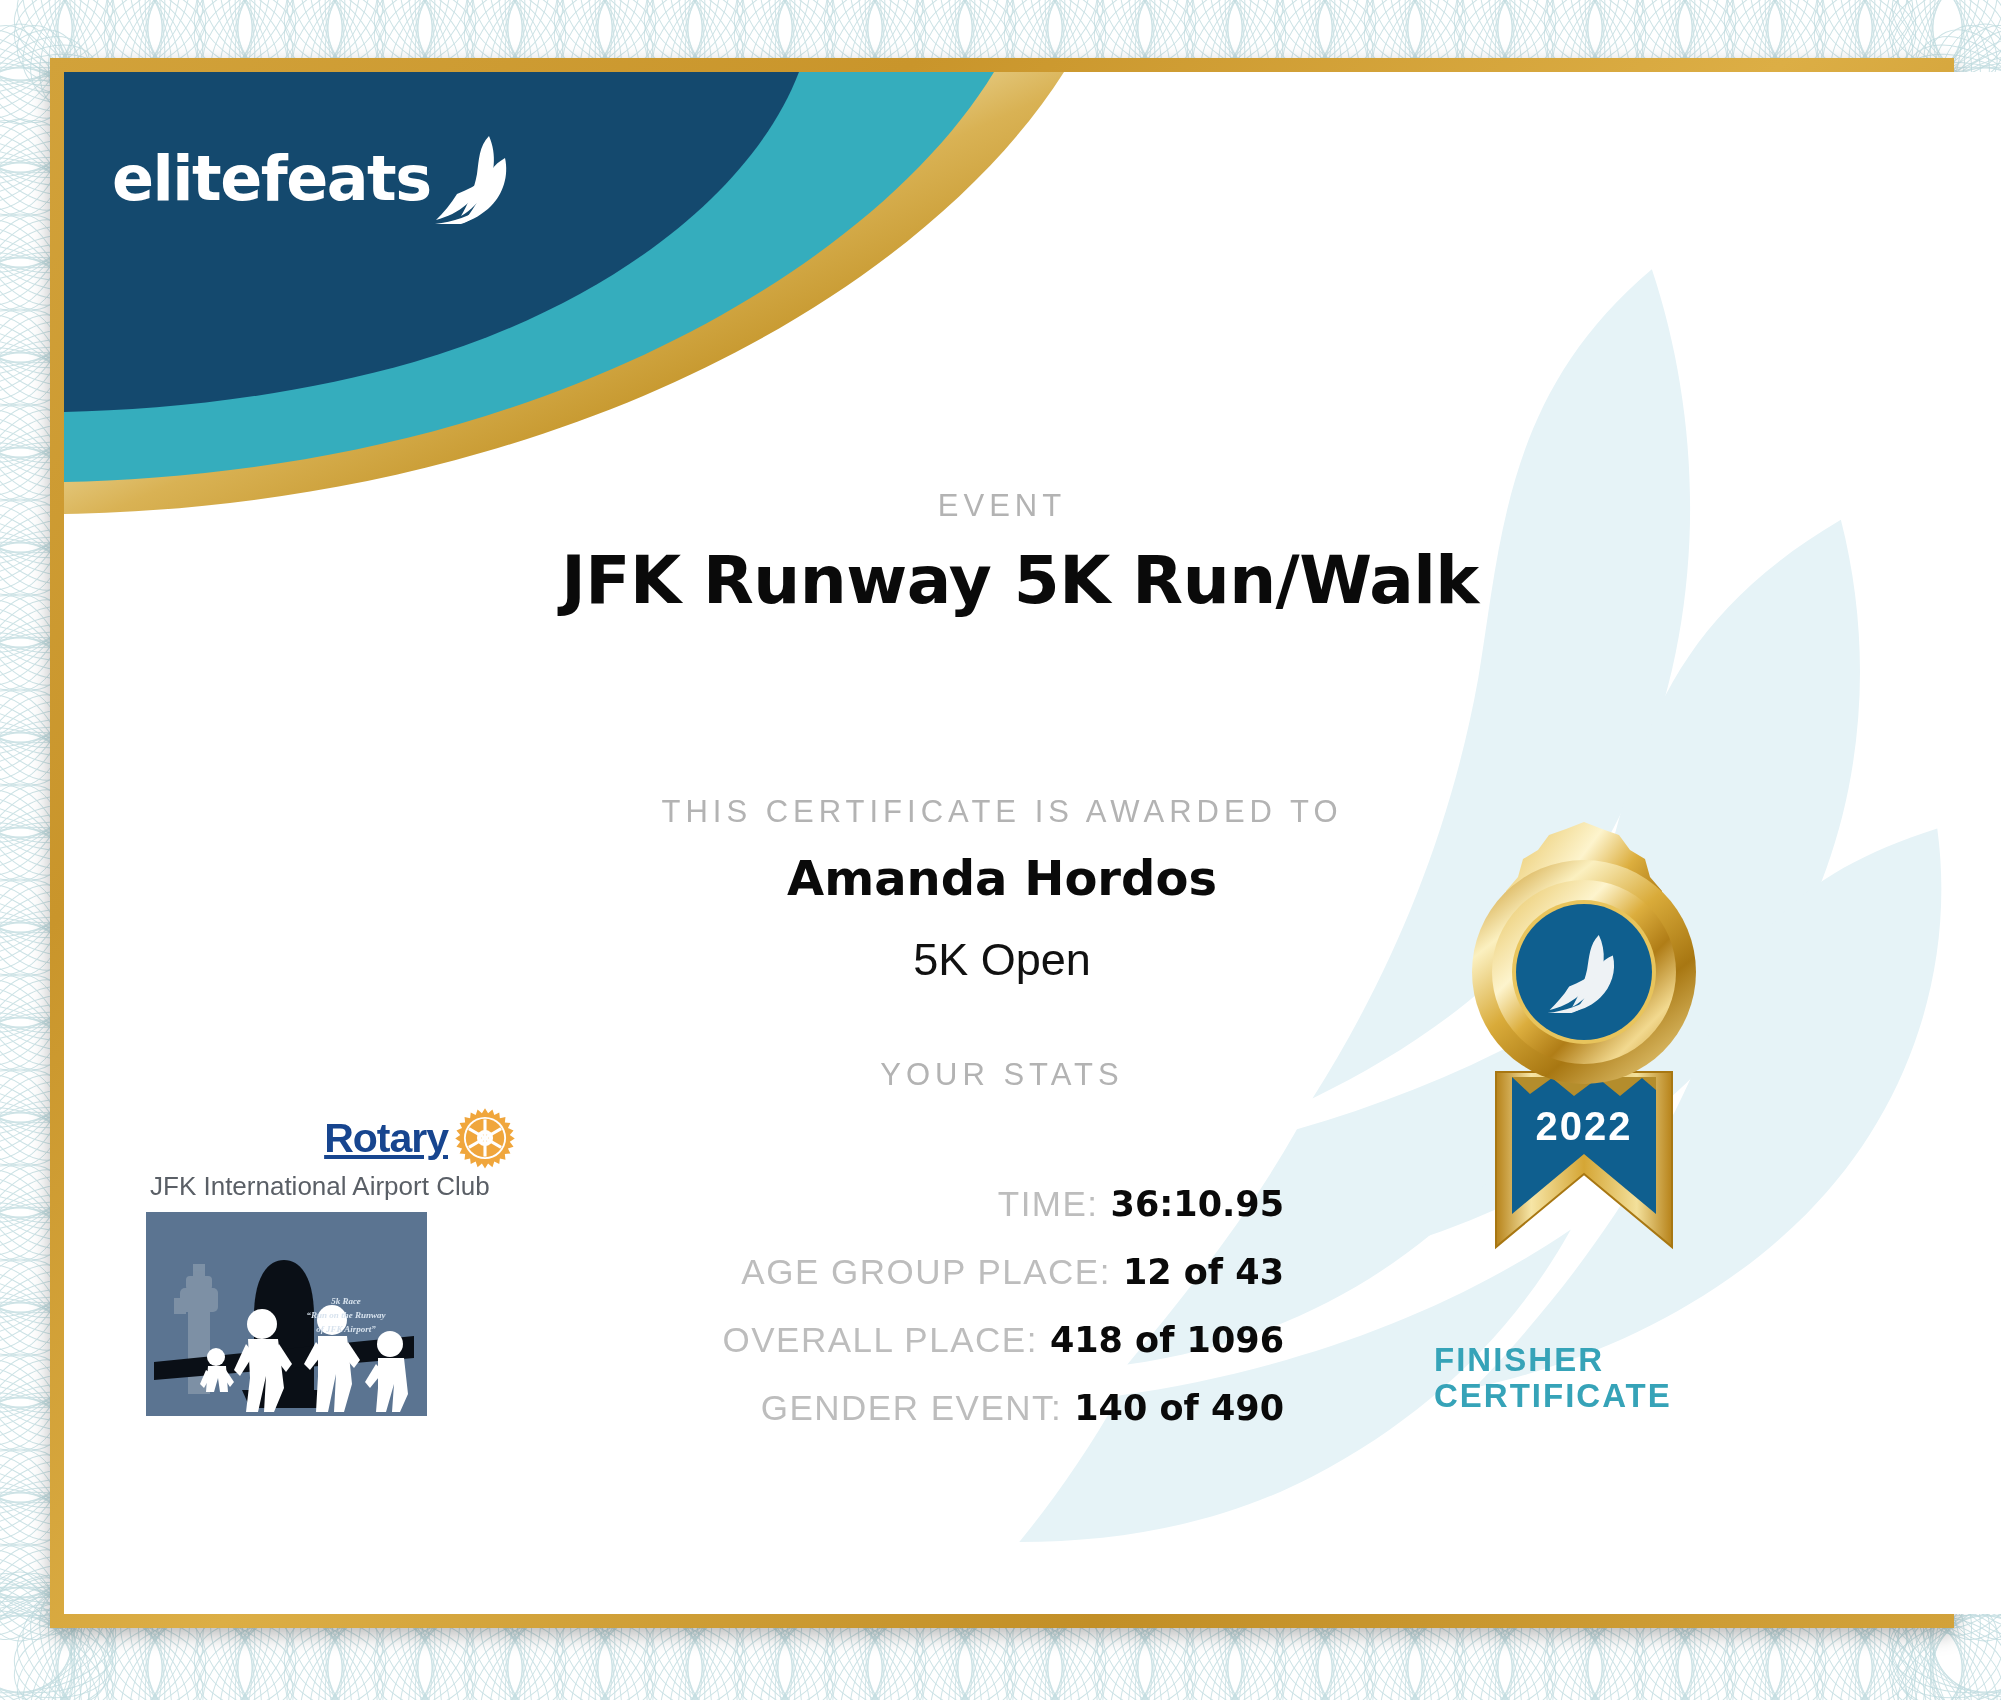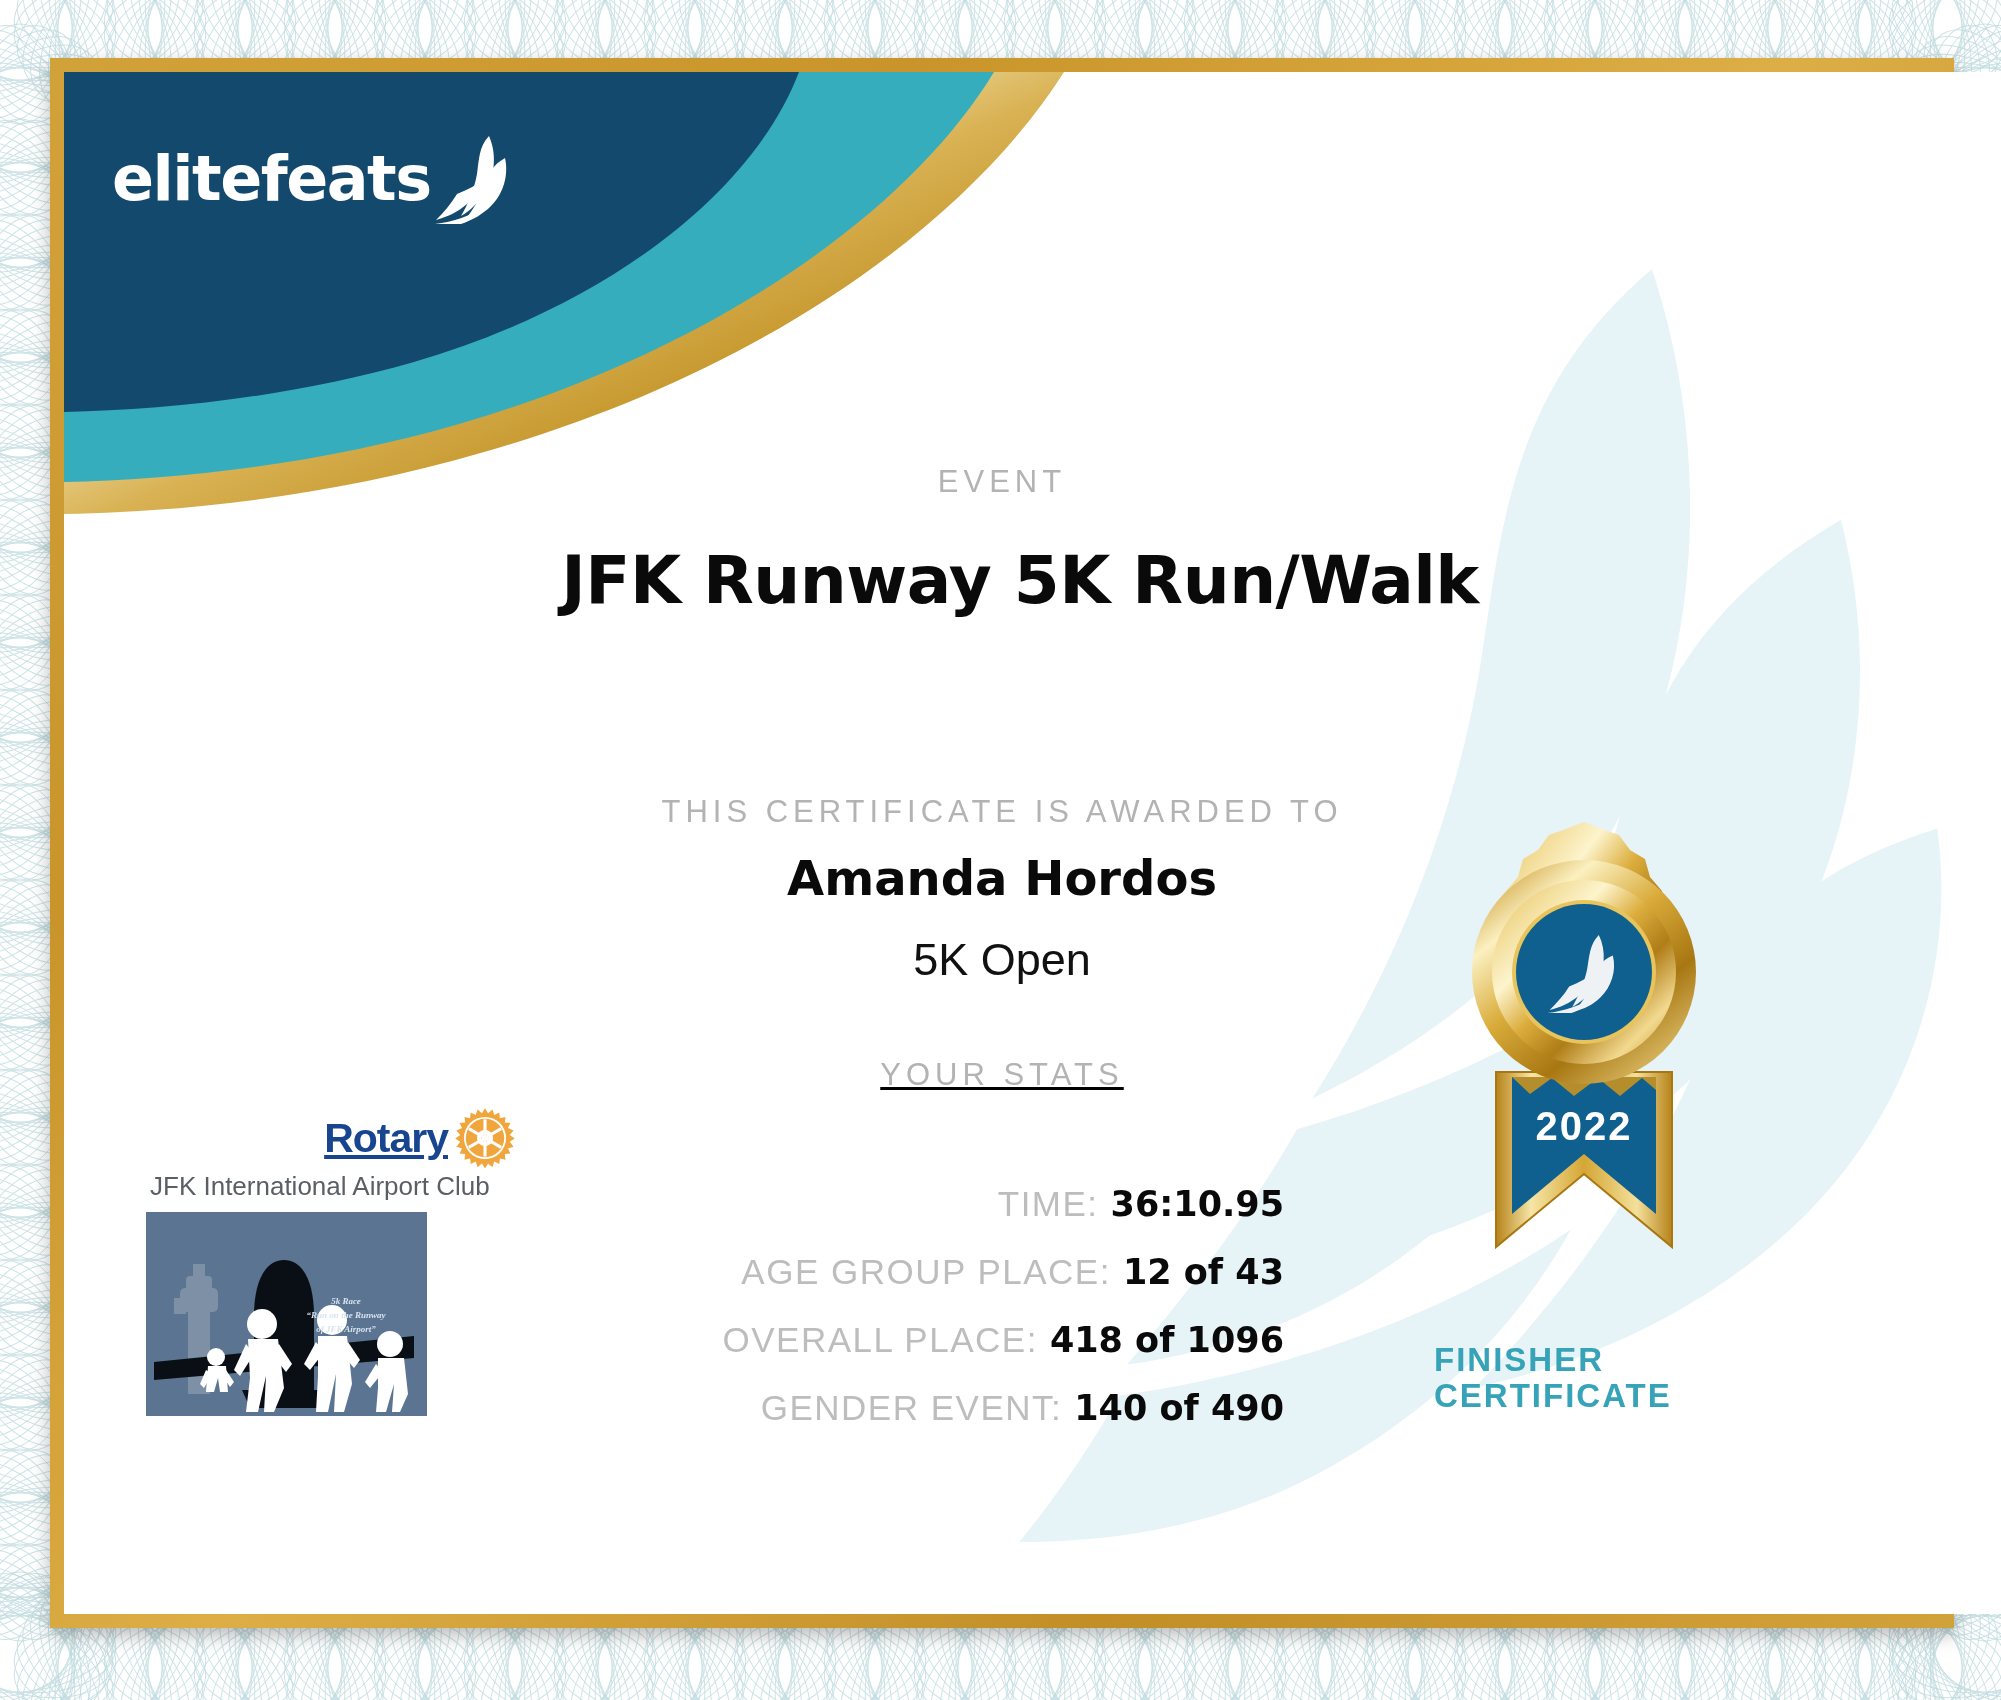--- a/index.html
+++ b/index.html
@@ -328,38 +328,38 @@
                    C35 72 41 58 44 42 C46 28 46 14 56 4 Z"></path>
           <path d="M72 26 C76 44 70 62 58 74 C50 82 40 88 29 91
                    C39 80 47 67 52 52 C56 40 60 33 72 26 Z"></path>
           <path d="M24 62 C34 58 44 53 52 46 C48 56 42 65 34 72
                    C25 80 14 85 3 88 C10 81 18 72 24 62 Z"></path>
           <path d="M2 92 C20 90 38 84 52 74 C46 82 38 89 28 92 Z"></path>
         </g>
       </svg>
     </div>
 
-    <div class="center-col" style="top:392px;">
+    <div class="center-col" style="top:416px;">
       <div class="kicker">EVENT</div>
     </div>
     <div class="center-col" style="top:470px;">
       <div class="bigtitle">JFK Runway 5K Run/Walk</div>
     </div>
 
     <div class="center-col" style="top:722px;">
       <div class="kicker">THIS CERTIFICATE IS AWARDED TO</div>
     </div>
     <div class="center-col" style="top:778px;">
       <div class="name">Amanda Hordos</div>
     </div>
     <div class="center-col" style="top:862px;">
       <div class="division">5K Open</div>
     </div>
 
-    <div class="center-col" style="top:985px;text-decoration:underline;">
+    <div class="center-col" style="top:985px;">
       <div class="kicker">YOUR STATS</div>
     </div>
 
     <div id="stats-block">
       <div class="stat-row">
         <span class="stat-label">TIME:</span>
         <span class="stat-value">36:10.95</span>
       </div>
       <div class="stat-row">
         <span class="stat-label">AGE GROUP PLACE:</span>

